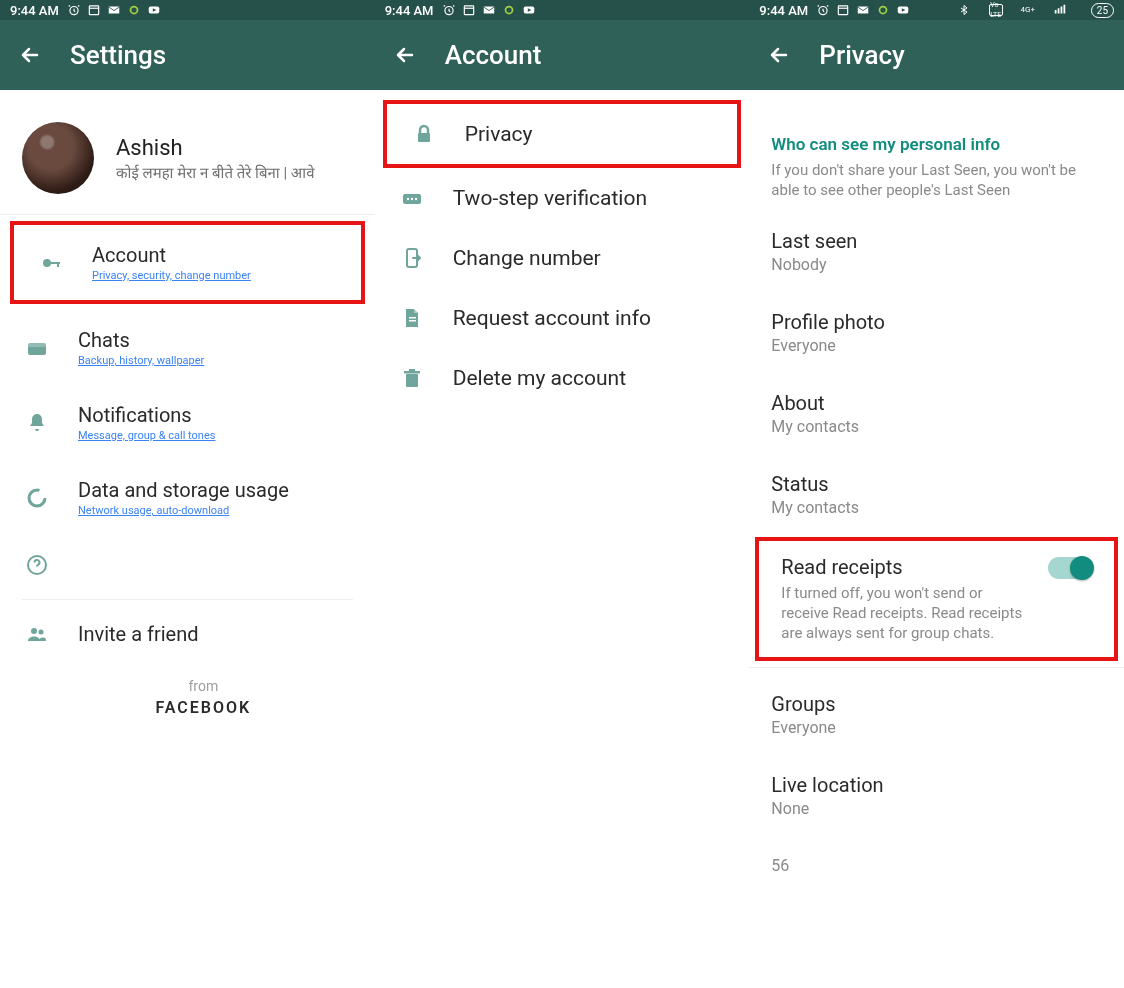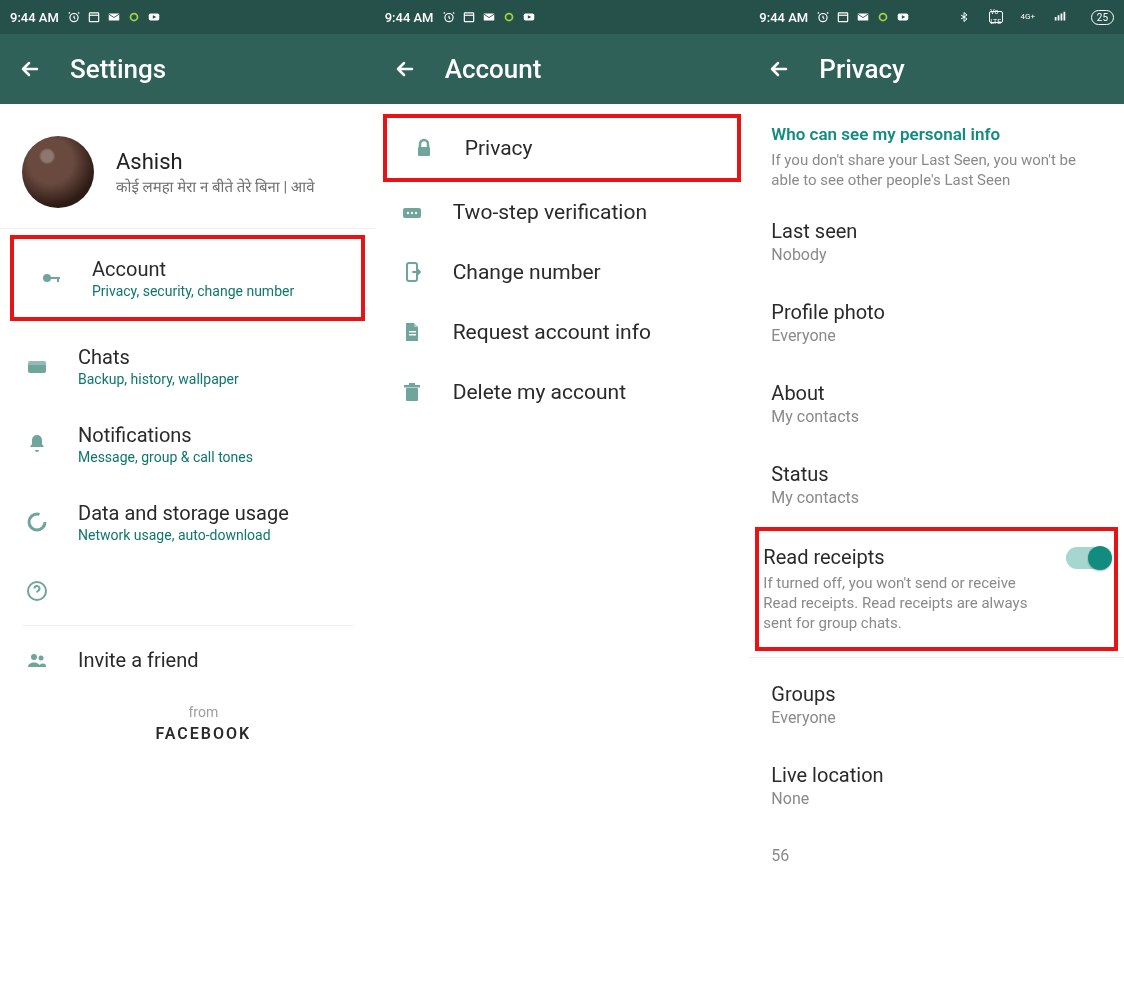--- a/index.html
+++ b/index.html
@@ -11,21 +11,21 @@
     display: flex;
   }
   .panel {
     flex: 1 1 0;
     min-width: 0;
     display: flex;
     flex-direction: column;
     background: #fff;
   }
   .statusbar {
-    height: 34px;
+    height: 20px;
     background: #26514a;
     color: #fff;
     display: flex;
     align-items: center;
     padding: 0 10px;
     font-size: 13px;
     gap: 6px;
     position: relative;
   }
   .statusbar .time { font-weight: 500; margin-right: 2px; }
@@ -67,40 +67,41 @@
   .profile-name { font-size: 22px; color: #222; }
   .profile-sub { font-size: 15px; color: #6f6f6f; margin-top: 2px; }
 
   .list-item {
     display: flex; align-items: center; gap: 26px;
     padding: 18px 22px;
     cursor: pointer;
   }
   .list-item .icn { width: 30px; display:flex; justify-content:center; color:#6fa59b; }
   .list-item .txt .t1 { font-size: 20px; color: #2a2a2a; }
-  .list-item .txt .t2 { font-size: 14px; color: #0f766e; margin-top: 2px; }
+  .list-item .txt .t2 { font-size: 11px; color: #3b82f6; margin-top: 2px; text-decoration: underline; }
   .account-list .list-item .txt .t1 { font-size: 21px; }
   .divider { height: 1px; background: #eee; margin: 4px 22px; }
   .from-block { text-align:center; color:#9e9e9e; font-size:14px; margin-top:14px;padding-left:32px; }
   .from-block .fb { color:#2a2a2a; letter-spacing:2px; font-weight:600; font-size:16px; margin-top:4px; }
 
   .hl-red { border: 4px solid #e61414; }
 
   
   .section-head {
     color: #128c7e; font-weight: 600; font-size: 17px;
     padding: 20px 22px 6px 22px;
+    margin-top: 24px;
   }
   .section-desc {
     color: #8a8a8a; font-size: 15px; padding: 0 22px 10px 22px; line-height:1.35;
   }
   .priv-item { padding: 18px 22px; cursor:pointer; }
   .priv-item .pt1 { font-size: 20px; color:#2a2a2a; }
   .priv-item .pt2 { font-size: 16px; color:#8a8a8a; margin-top: 2px; }
-  .priv-row { display:flex; align-items:flex-start; gap:16px; padding: 14px 4px; }
+  .priv-row { display:flex; align-items:flex-start; gap:16px; padding: 14px 22px; }
   .priv-row .left { flex:1; }
   .priv-row .pt1 { font-size: 20px; color:#2a2a2a; }
   .priv-row .pt2 { font-size: 15px; color:#8a8a8a; margin-top:4px; line-height:1.35; max-width: 320px;}
   .toggle {
     width: 44px; height: 22px; border-radius: 11px;
     background: #a5d6cf; position: relative; margin-top: 2px; flex-shrink:0;
   }
   .toggle::after {
     content:""; position:absolute; right:-2px; top:-1px;
     width:24px; height:24px; border-radius:50%;

